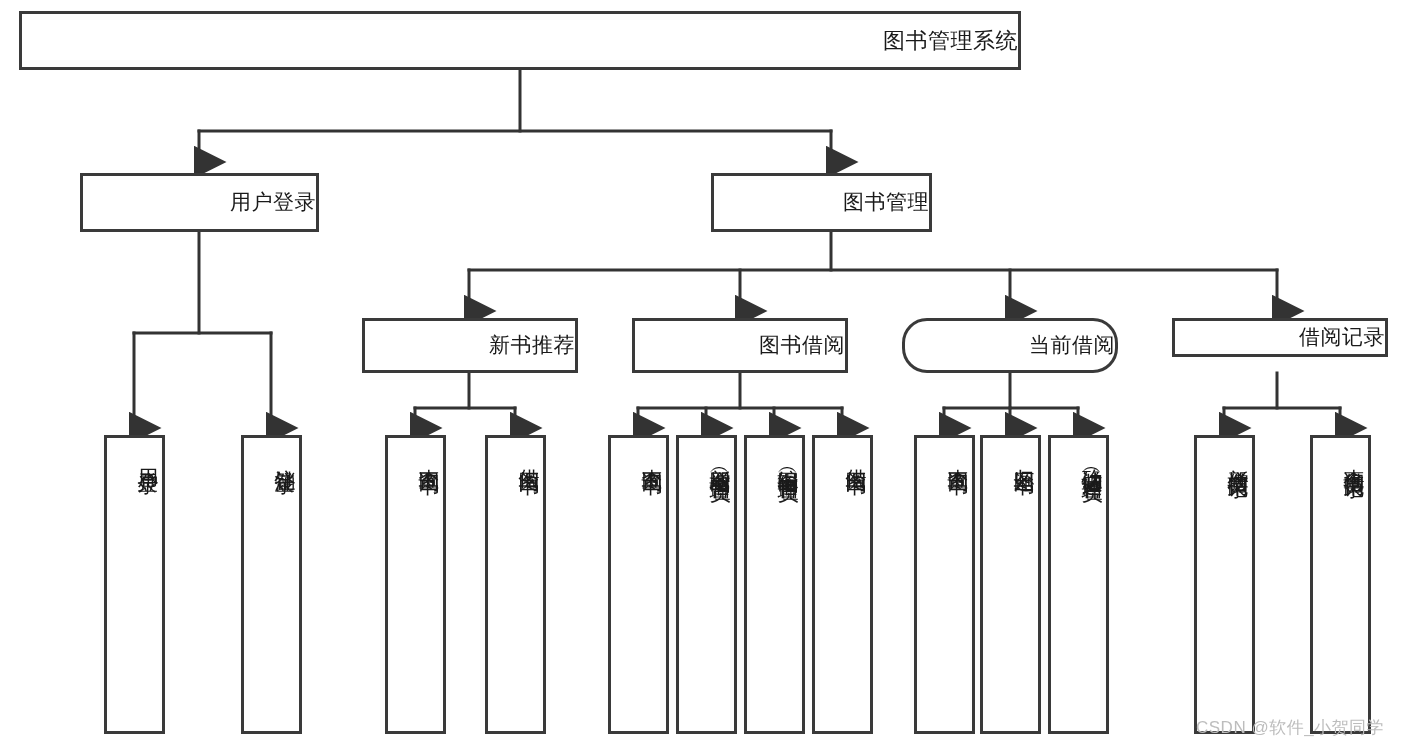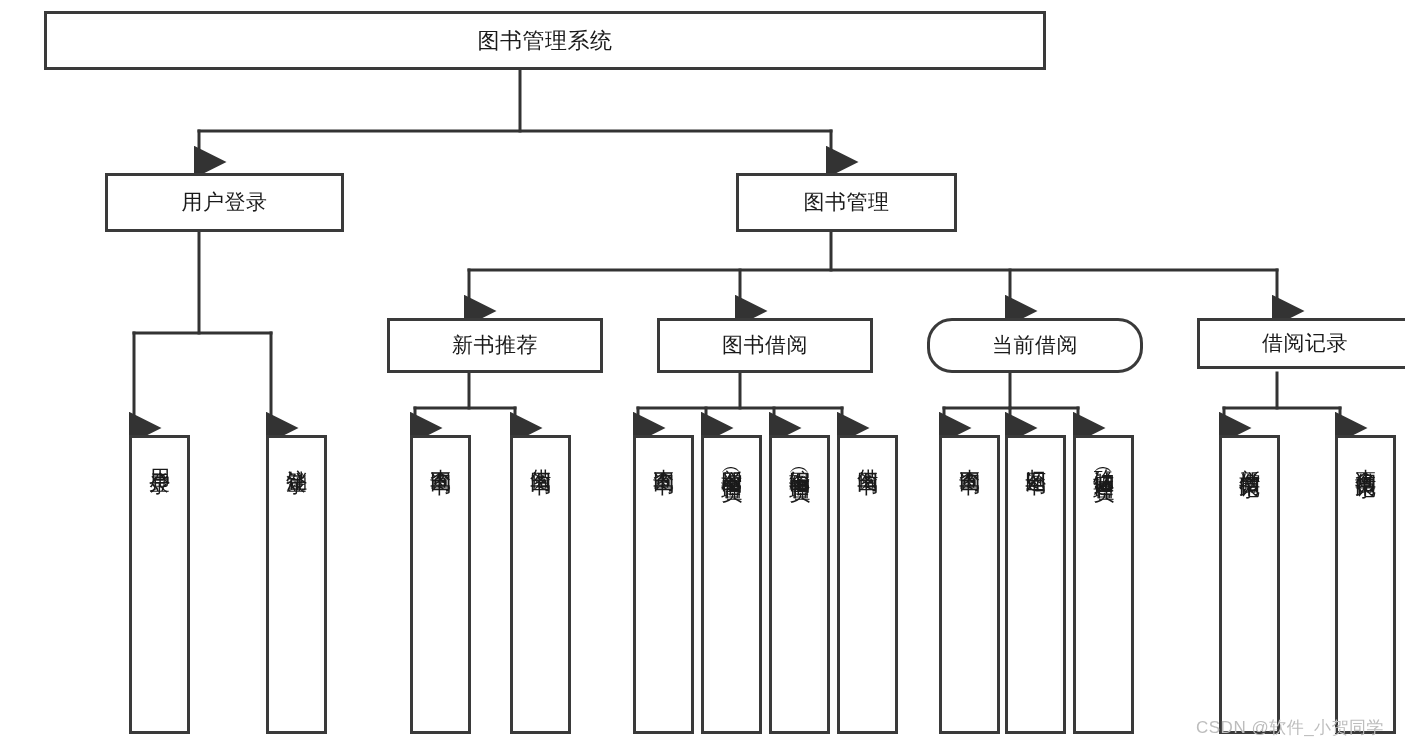--- a/index.html
+++ b/index.html
@@ -27,23 +27,22 @@
     height: 747px;
     pointer-events: none;
   }
   .node {
     position: absolute;
     box-sizing: border-box;
     background: #ffffff;
     border: 3px solid #3a3a3a;
     display: flex;
     align-items: center;
-    justify-content: center;
+    justify-content: flex-end;
     z-index: 2;
-    margin-left: 25px;
   }
   .node .label {
     font-size: 21px;
     line-height: 1.15;
     color: #1a1a1a;
     letter-spacing: 0.5px;
     white-space: nowrap;
     text-align: center;
   }
   .node.root .label { font-size: 22px; }
@@ -140,21 +139,21 @@
 
   <div class="node" style="left:632px; top:318px; width:216px; height:55px;">
     <span class="label">图书借阅</span>
   </div>
   <div class="node" style="left:362px; top:318px; width:216px; height:55px;">
     <span class="label">新书推荐</span>
   </div>
   <div class="node" style="left:902px; top:318px; width:216px; height:55px;border-radius:25px;">
     <span class="label">当前借阅</span>
   </div>
-  <div class="node" style="left:1172px; top:318px; width:216px; height:51px;">
+  <div class="node" style="left:1172px; top:318px; width:216px; height:39px;">
     <span class="label">借阅记录</span>
   </div>
 
   <div class="node leaf" style="left:104px; top:435px; width:61px; height:299px;">
     <span class="label">用户登录</span>
   </div>
   <div class="node leaf" style="left:241px; top:435px; width:61px; height:299px;">
     <span class="label">注销登录</span>
   </div>
 

